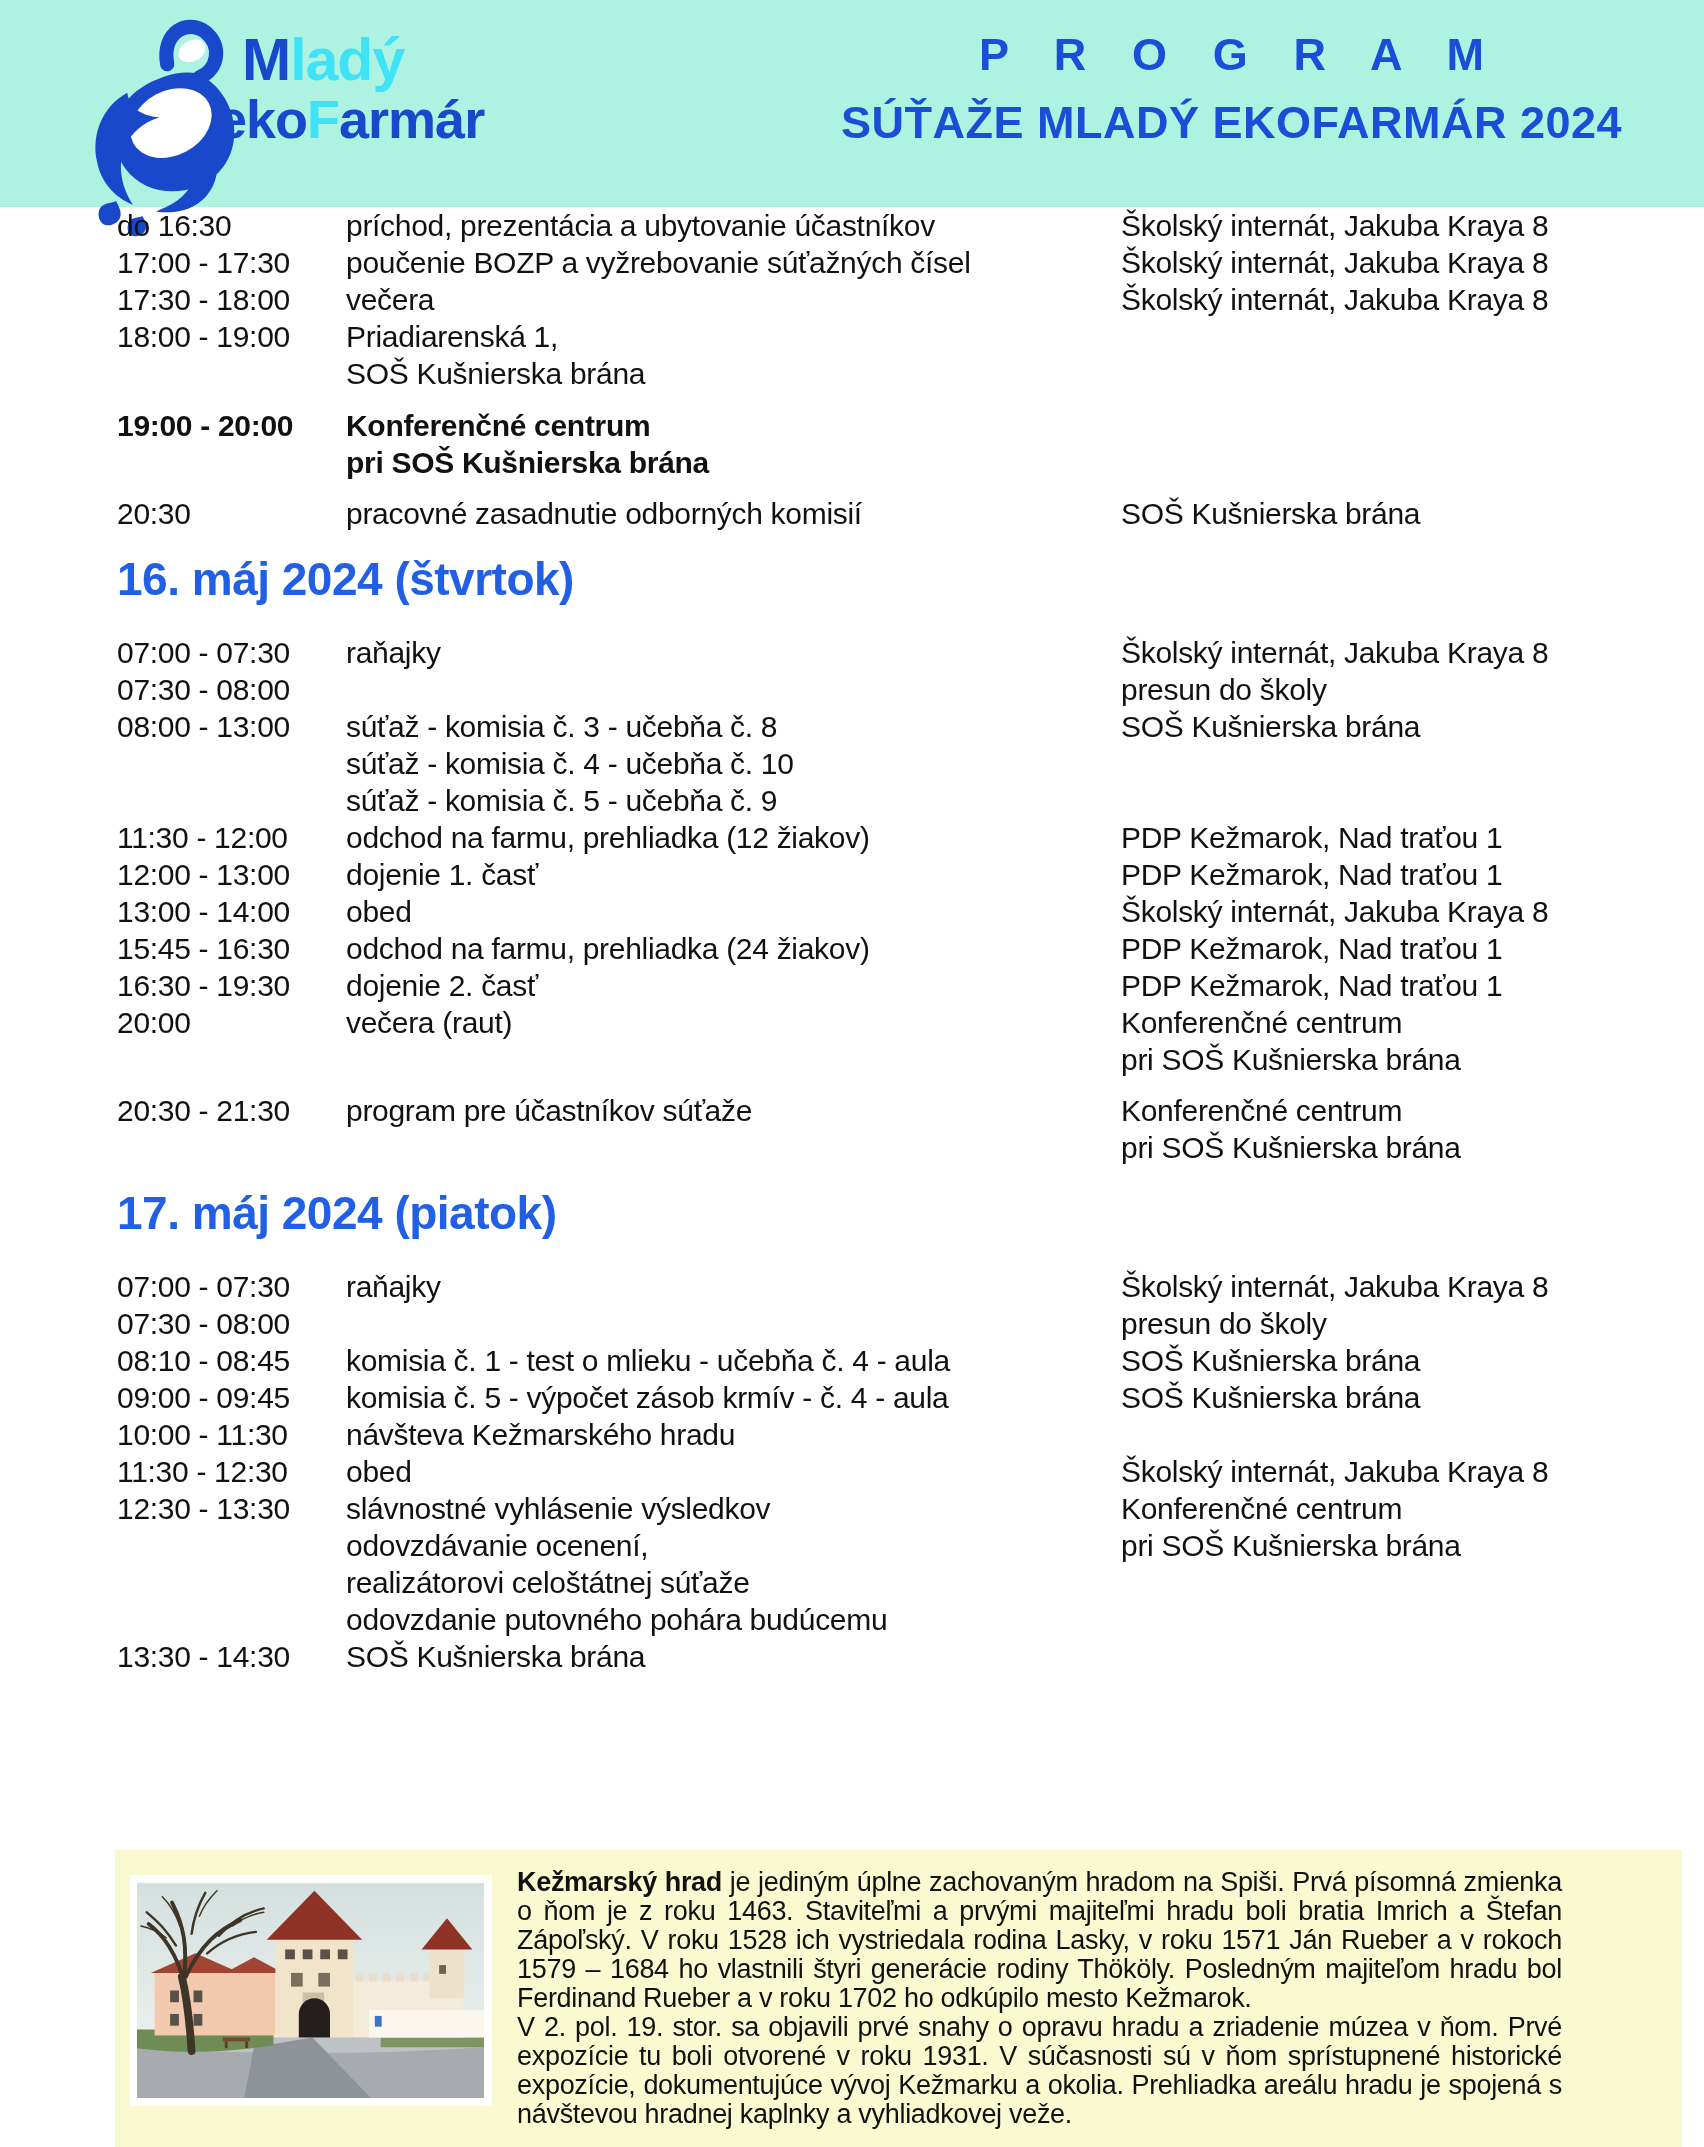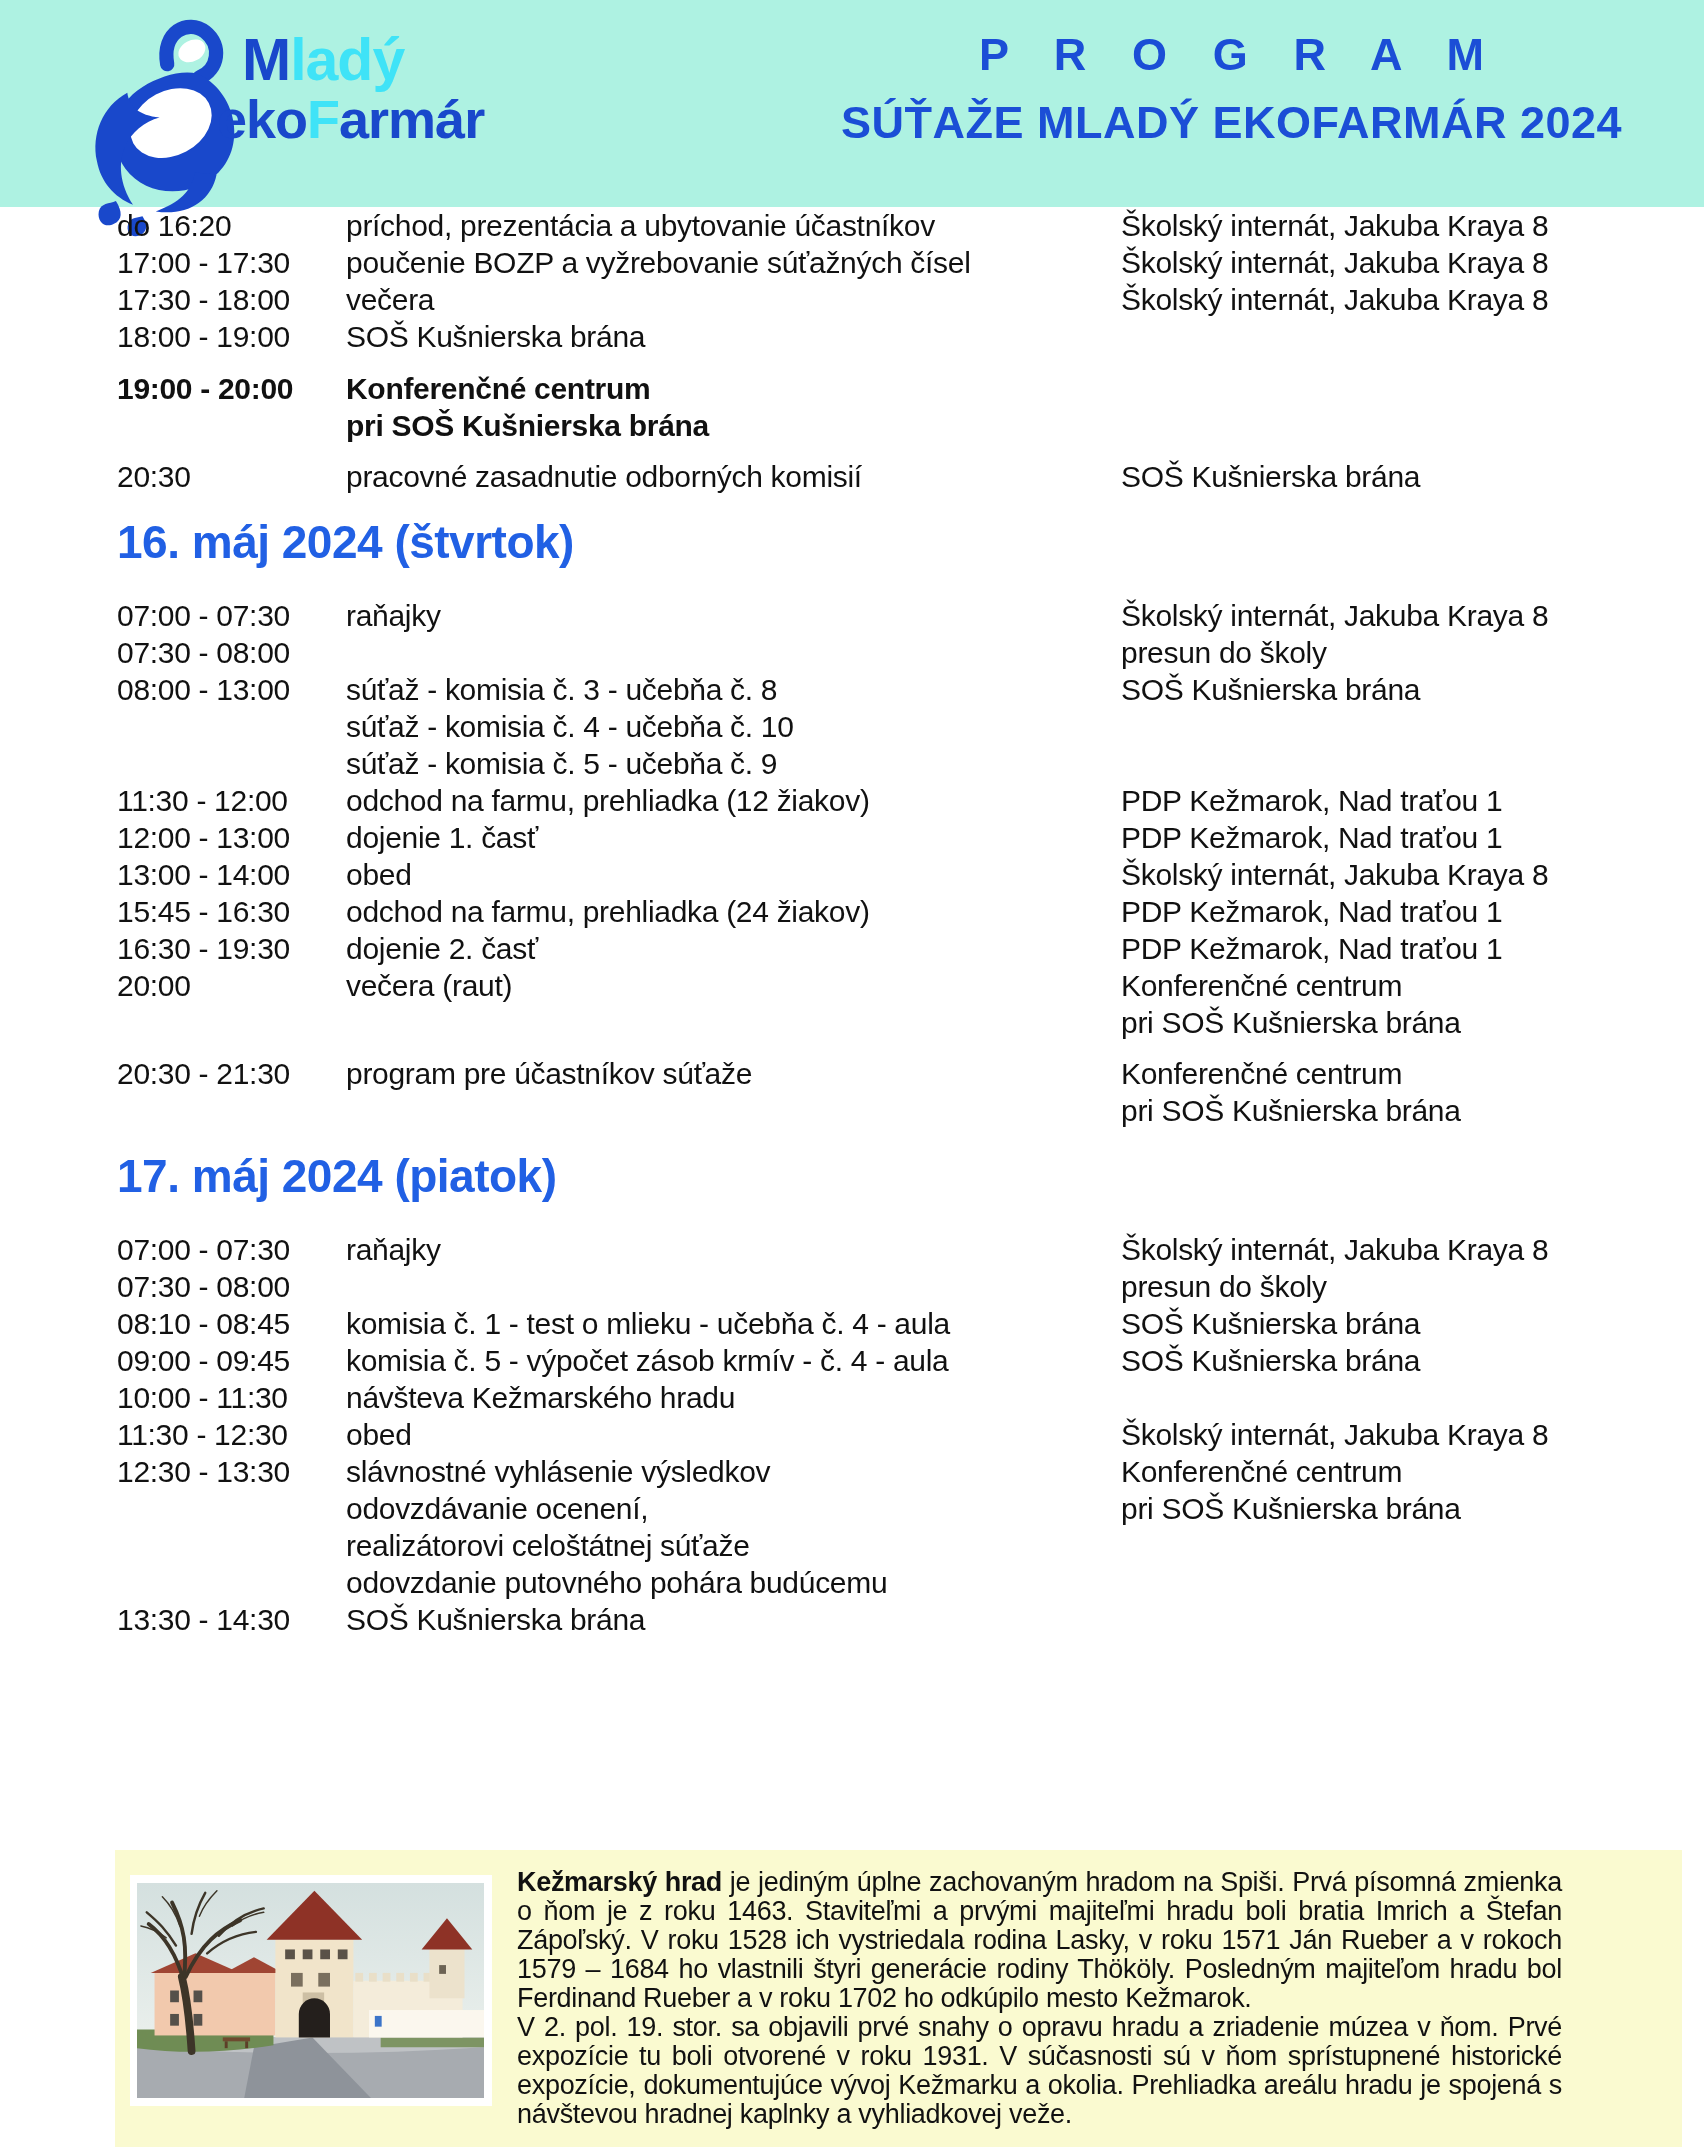--- a/index.html
+++ b/index.html
@@ -75,21 +75,21 @@
     </div>
   </div>
   <div class="title-block">
     <div class="title-line1">P R O G R A M</div>
     <div class="title-line2">SÚŤAŽE MLADÝ EKOFARMÁR 2024</div>
   </div>
 </div>
 
 <div class="schedule">
     <div class="row">
-      <div class="col-time">do 16:20</div>
+      <div class="col-time">do 16:30</div>
       <div class="col-act">
         <div class="line">príchod, prezentácia a ubytovanie účastníkov</div>
       </div>
       <div class="col-loc">
         <div class="line">Školský internát, Jakuba Kraya 8</div>
       </div>
     </div>
     <div class="row">
       <div class="col-time">17:00 - 17:30</div>
       <div class="col-act">
@@ -104,20 +104,21 @@
       <div class="col-act">
         <div class="line">večera</div>
       </div>
       <div class="col-loc">
         <div class="line">Školský internát, Jakuba Kraya 8</div>
       </div>
     </div>
     <div class="row">
       <div class="col-time">18:00 - 19:00</div>
       <div class="col-loc">
+        <div class="line">Priadiarenská 1,</div>
         <div class="line">SOŠ Kušnierska brána</div>
       </div>
     </div>
     <div class="row bold sgap">
       <div class="col-time">19:00 - 20:00</div>
       <div class="col-loc">
         <div class="line">Konferenčné centrum</div>
         <div class="line">pri SOŠ Kušnierska brána</div>
       </div>
     </div>

